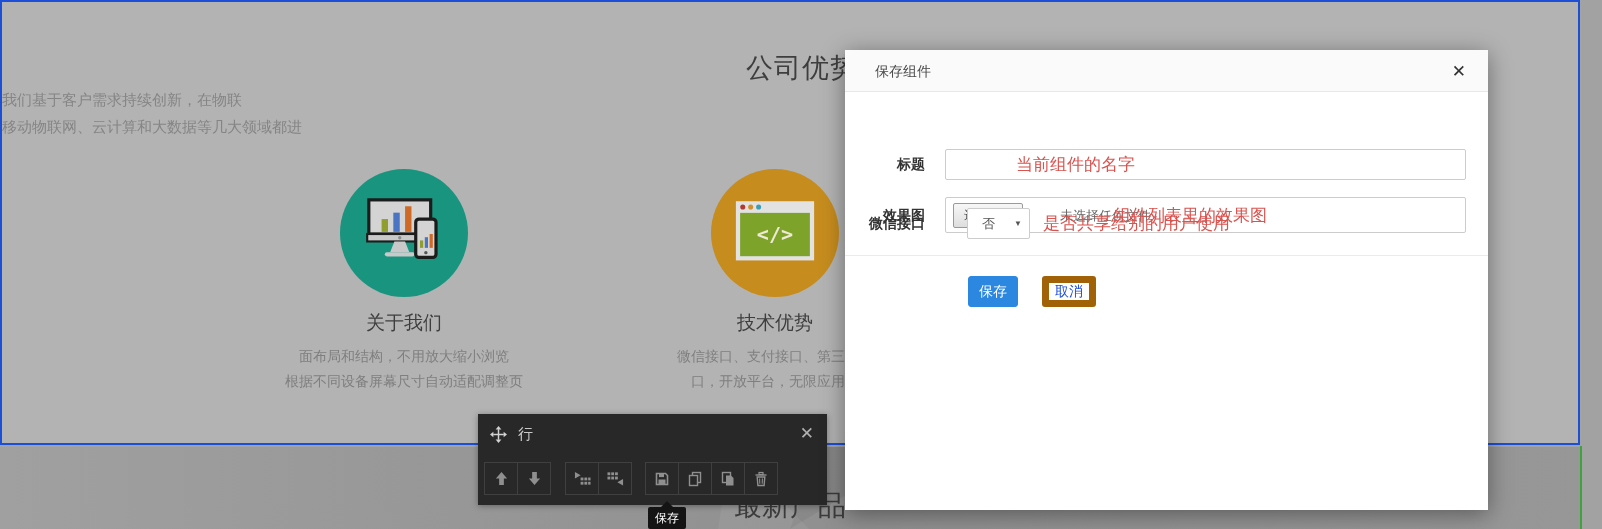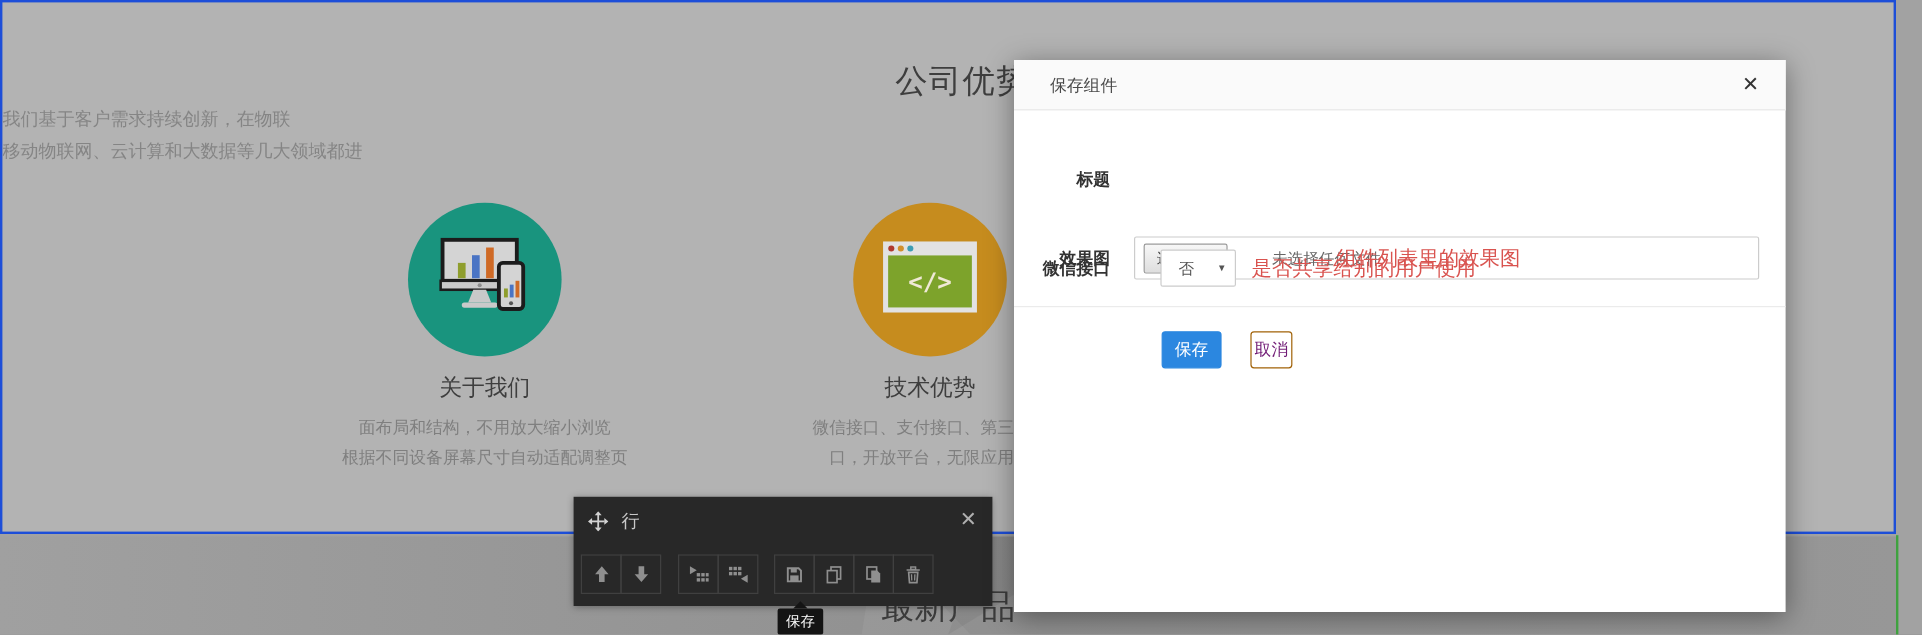--- a/index.html
+++ b/index.html
@@ -69,21 +69,21 @@
   .file-annot { position:absolute; left:168px; top:0; line-height:36px; }
   .m-select { position:absolute; left:122px; top:0; width:63px; height:31px; border:1px solid #ccc;
               border-radius:2px; background:#fff; cursor:pointer; }
   .m-select .val { position:absolute; left:14px; top:0; line-height:30px; font-size:13px; color:#555; }
   .m-select .arr { position:absolute; right:7px; top:0; line-height:30px; font-size:8px; color:#555; }
   .share-annot { position:absolute; left:198px; top:0; line-height:31px; }
   .m-sep { position:absolute; left:0; top:205px; width:100%; border-top:1px solid #ebebeb; }
   .btn { position:absolute; top:226px; height:31px; border-radius:3px; font-size:14px;
          cursor:pointer; font-family:inherit; }
   .btn-save { left:123px; width:50px; background:#2b87e0; border:1px solid #2b87e0; color:#fff; }
-  .btn-cancel { left:197px; width:35px; background:#fff; border:1px solid #a16207; color:#701a75; }
+  .btn-cancel { left:197px; width:54px; background:#fff; border:7px solid #a16207; color:#1d4ed8; }
 </style>
 </head>
 <body>
 
 <div class="stage">
 
   <div class="hero">
     <div class="hero-title">公司优势</div>
     <div class="hero-desc">
       <div>我们基于客户需求持续创新，在物联</div>
@@ -226,22 +226,23 @@
 
     <div class="tb-tip">保存</div>
   </div>
 
   <div class="modal">
     <div class="modal-header">
       <span class="modal-title">保存组件</span>
       <span class="modal-close">✕</span>
     </div>
 
-    <div class="m-row" style="top:84px;height:41px">
+    <div class="m-row" style="top:99px;height:41px">
       <span class="m-label" style="line-height:31px">标题</span>
+      <input class="m-input" type="text" value="当前组件的名字" style="">
     </div>
 
     <div class="m-row" style="top:147px;height:36px">
       <span class="m-label" style="line-height:36px">效果图</span>
       <div class="m-filebox">
         <button class="choose-btn">选择文件</button>
         <span class="file-status">未选择任何文件</span>
         <span class="annot file-annot">组件列表里的效果图</span>
       </div>
     </div>

